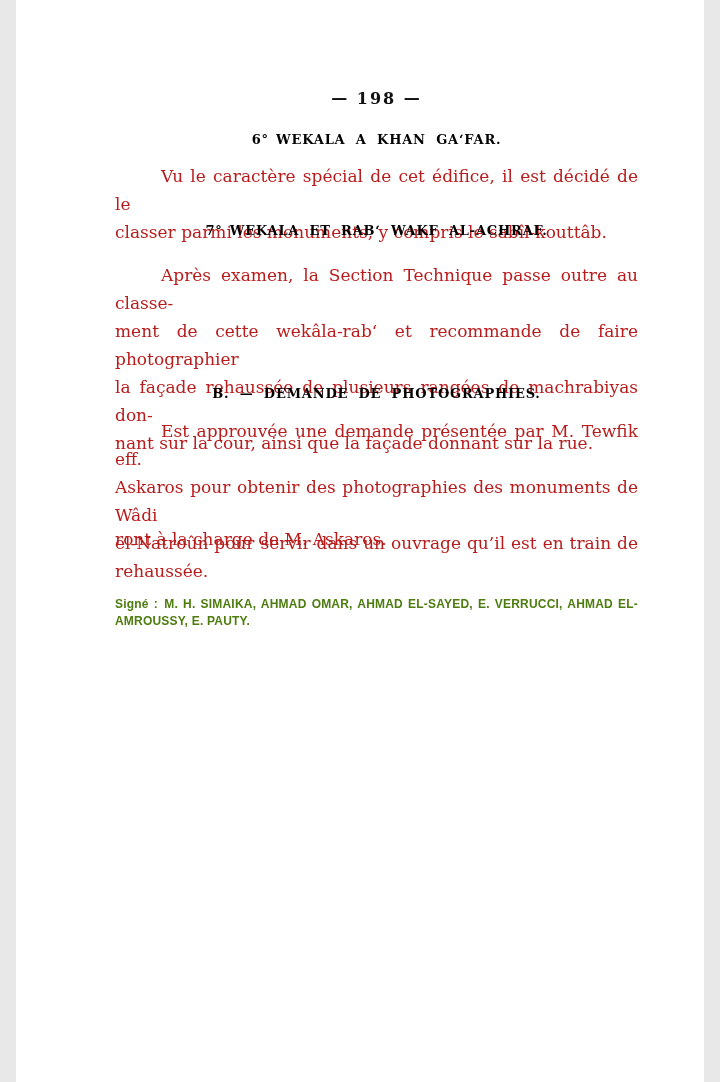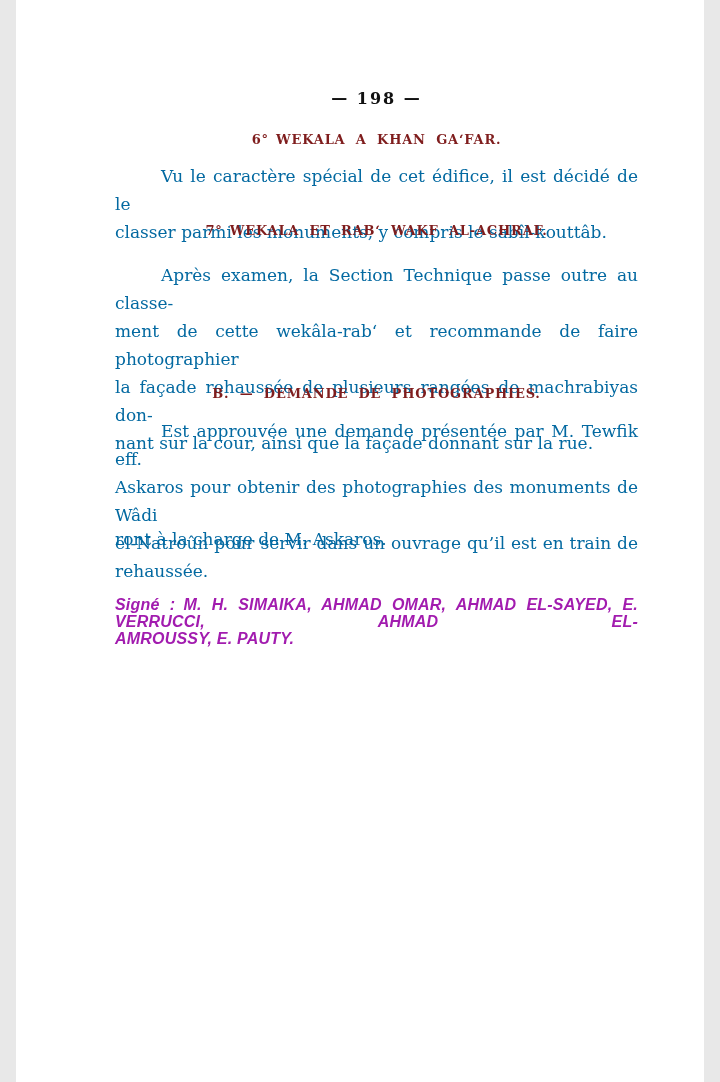--- a/index.html
+++ b/index.html
@@ -30,54 +30,53 @@
     letter-spacing: 2px;
     color: #111;
   }
   .heading {
     margin: 0;
     text-align: center;
     font-size: 13px;
     font-weight: bold;
     letter-spacing: 0.8px;
     word-spacing: 5px;
-    color: #7f1d1d;
+    color: #000000;
   }
   .h1pos { top: 132px; }
   .h2pos { top: 223px; }
   .h3pos { top: 386px; }
   .para {
     font-size: 17px;
     line-height: 28px;
-    color: #0369a1;
+    color: #b91c1c;
   }
   .p1pos { top: 162px; }
   .p2pos { top: 261px; }
   .p3pos { top: 417px; }
   .p4pos { top: 525px; }
   .ln {
     text-align: justify;
     text-align-last: justify;
   }
   .ln.lastline {
     text-align: center;
     text-align-last: left;
   }
   .ln.firstline {
     text-indent: 46px;
   }
   .signature {
     top: 596px;
     font-family: "Liberation Sans", sans-serif;
-    font-size: 16px;
+    font-size: 12px;
     line-height: 17px;
     font-weight: bold;
-    color: #a21caf;
+    color: #4d7c0f;
     letter-spacing: 0.2px;
-    font-style: italic;
   }
 </style>
 </head>
 <body>
 
 <div class="page">
 
   <div class="content-abs pagenum">— 198 —</div>
 
   <h2 class="content-abs heading h1pos">6° WEKALA A KHAN GAʻFAR.</h2>

